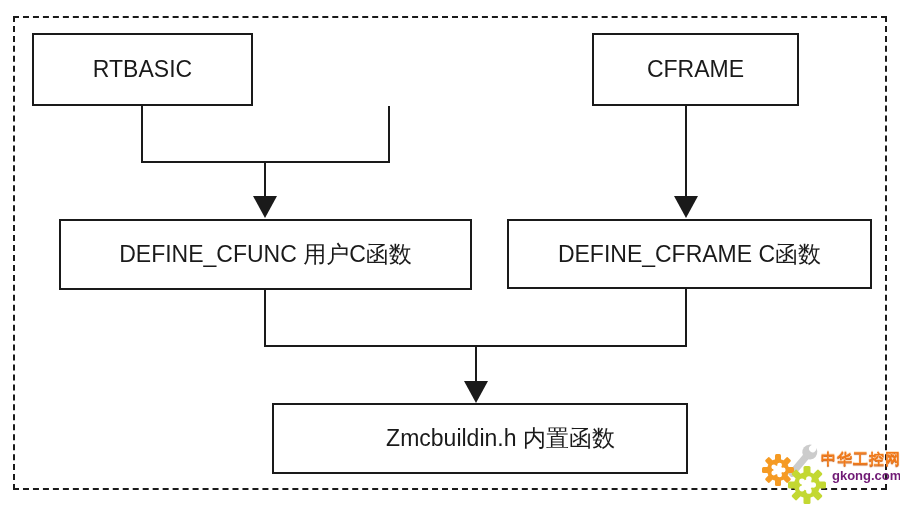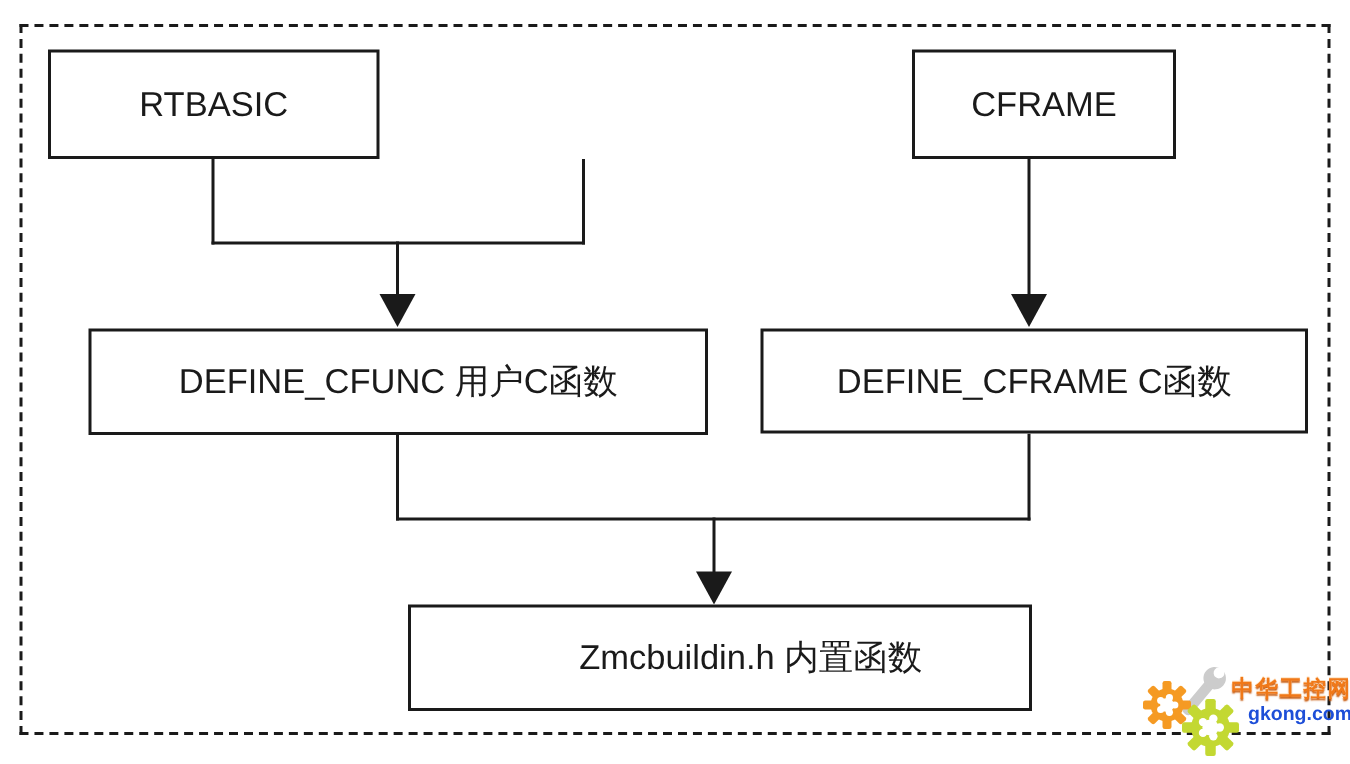--- a/index.html
+++ b/index.html
@@ -29,21 +29,21 @@
     display: flex;
     align-items: center;
     justify-content: center;
     font-size: 23px;
     color: #1a1a1a;
     white-space: nowrap;
     z-index: 2;
   }
   .n-rtbasic  { left: 32px;  top: 33px;  width: 221px; height: 73px; text-align: right; }
   .n-intcycle { left: 278px; top: 33px;  width: 222px; height: 73px; }
-  .n-cframe   { left: 608px; top: 33px;  width: 176px; height: 73px; }
+  .n-cframe   { left: 592px; top: 33px;  width: 207px; height: 73px; }
   .n-cfunc    { left: 59px;  top: 219px; width: 413px; height: 71px; }
   .n-cframe2  { left: 507px; top: 219px; width: 365px; height: 70px; }
   .n-zmc      { left: 272px; top: 403px; width: 416px; height: 71px; padding-left: 41px; }
 
   .line { position: absolute; background: #1a1a1a; z-index: 1; }
   .l-rtbasic-down   { left: 141px; top: 106px; width: 2px;   height: 57px; }
   .l-intcycle-down  { left: 388px; top: 106px; width: 2px;   height: 57px; }
   .l-merge-top      { left: 141px; top: 161px; width: 249px; height: 2px;  }
   .l-merge-top-down { left: 264px; top: 161px; width: 2px;   height: 37px; }
   .l-cframe-down    { left: 685px; top: 106px; width: 2px;   height: 92px; }
@@ -80,21 +80,21 @@
     color: #f07818;
     text-shadow: 0 -1px 0 #ffe3c2, 0 1px 1px #c85c10;
     white-space: nowrap;
     text-align: center;
   }
   .wm-domain {
     position: absolute;
     left: 72px; top: 27px;
     font-size: 13px;
     font-weight: bold;
-    color: #1d4ed8;
+    color: #701a75;
     white-space: nowrap;
   }
 </style>
 </head>
 <body>
 
 <div class="canvas">
 
   <div class="frame"></div>
 

